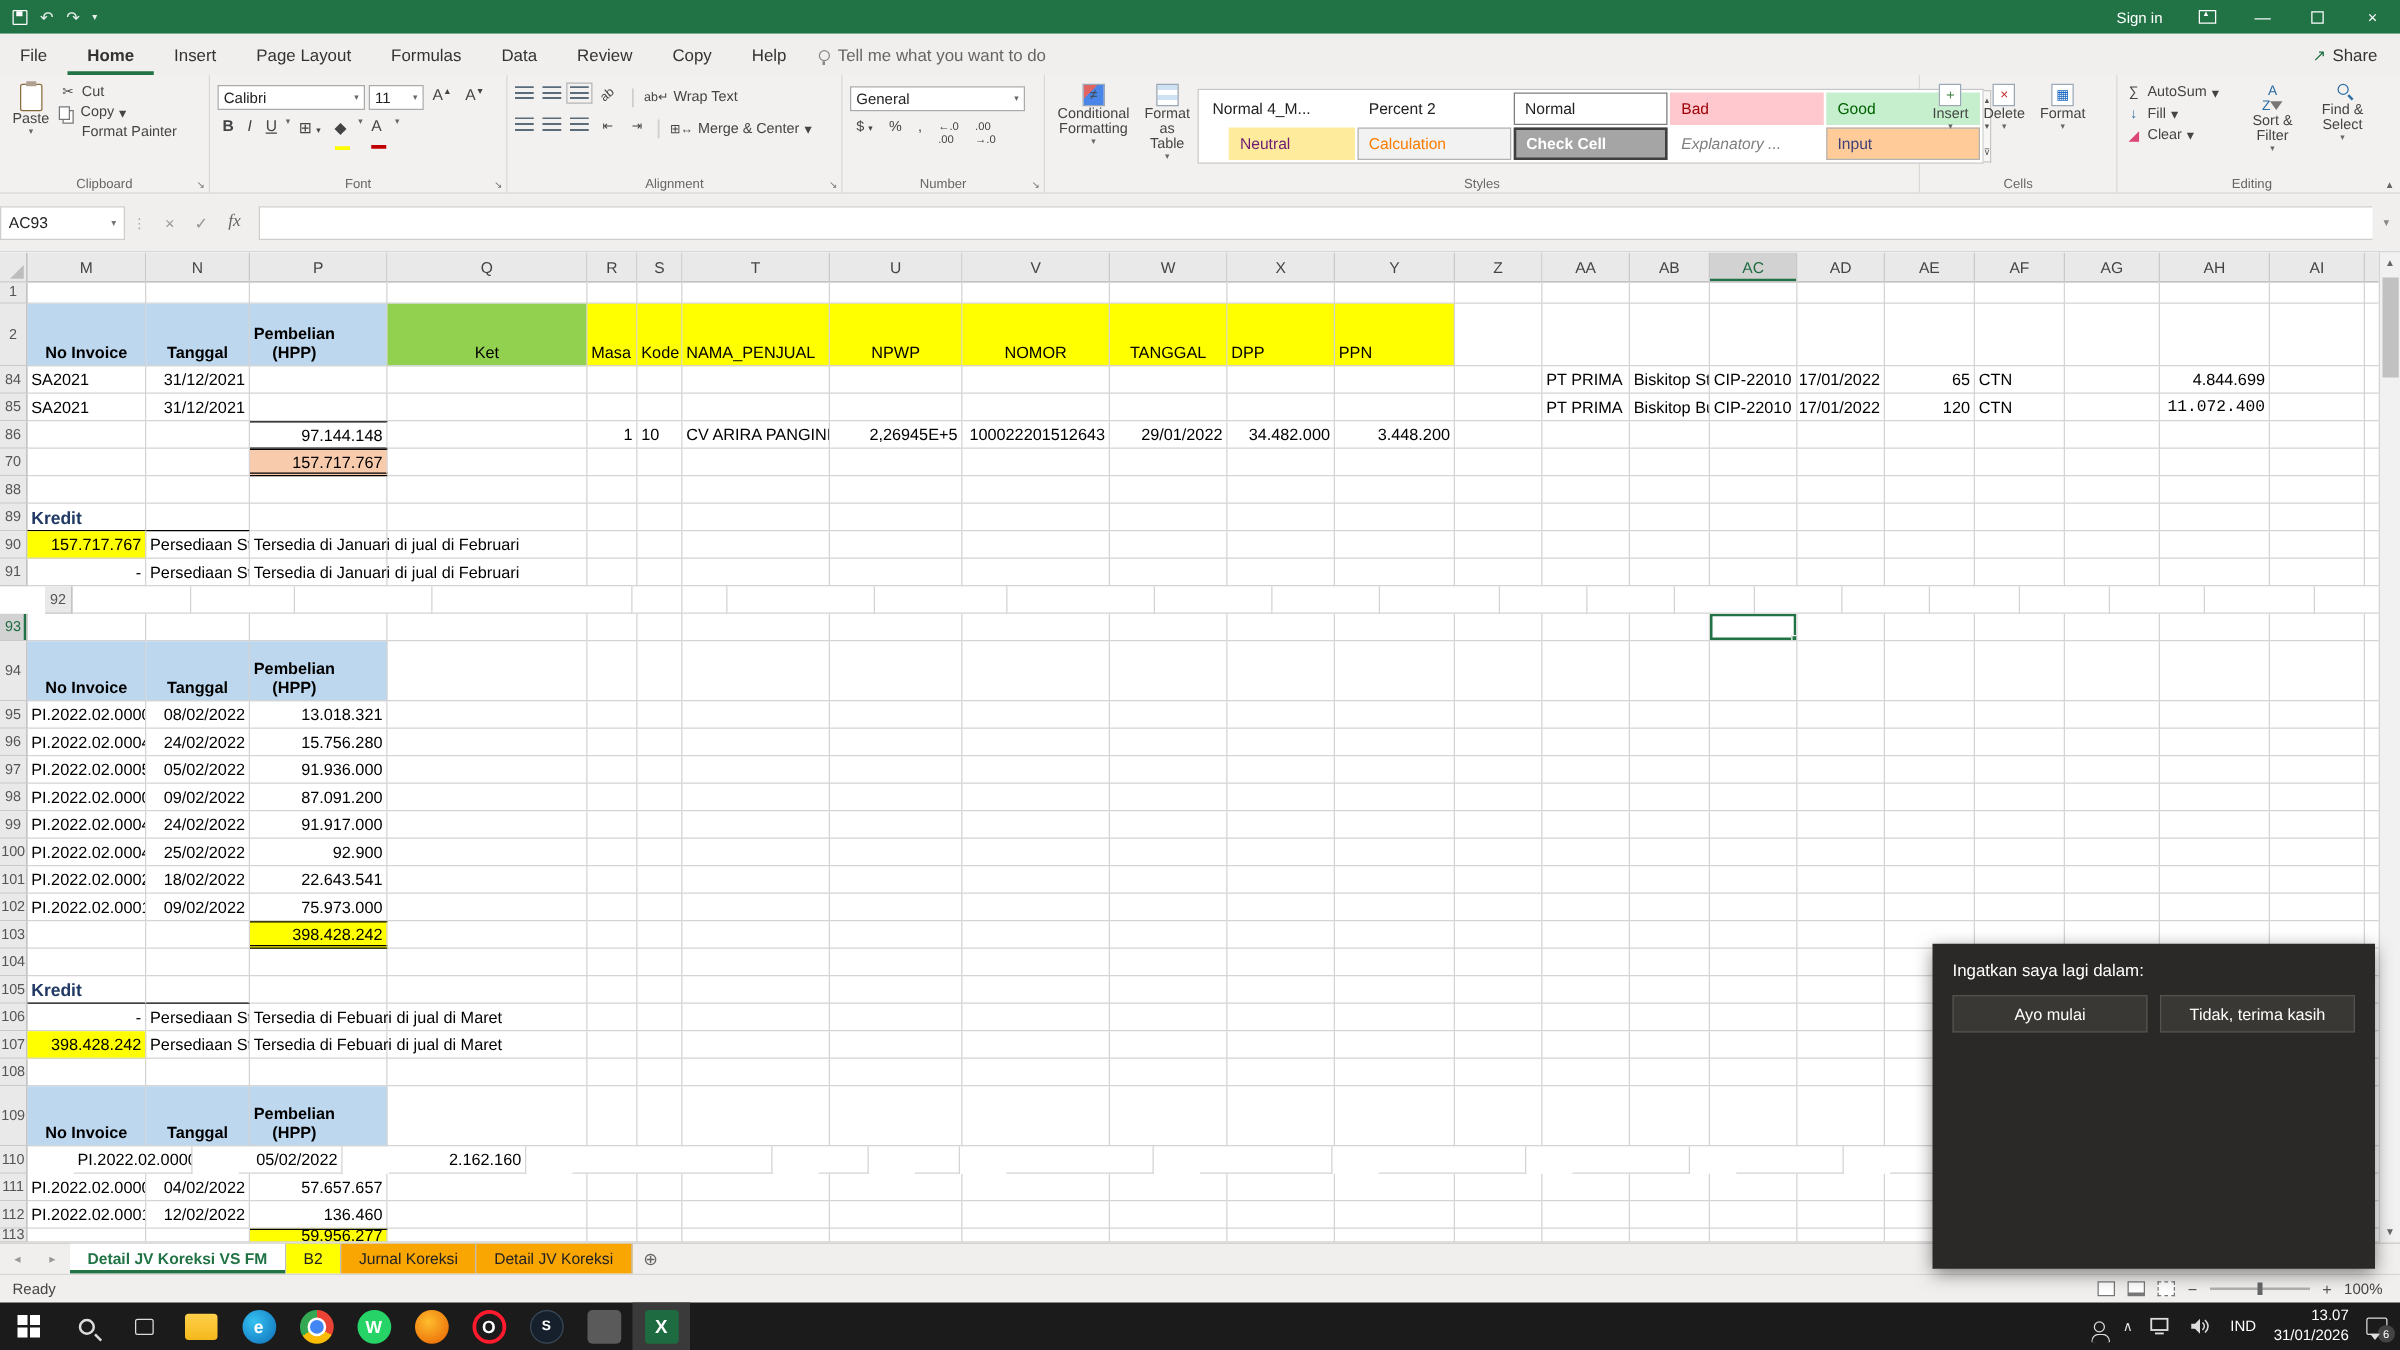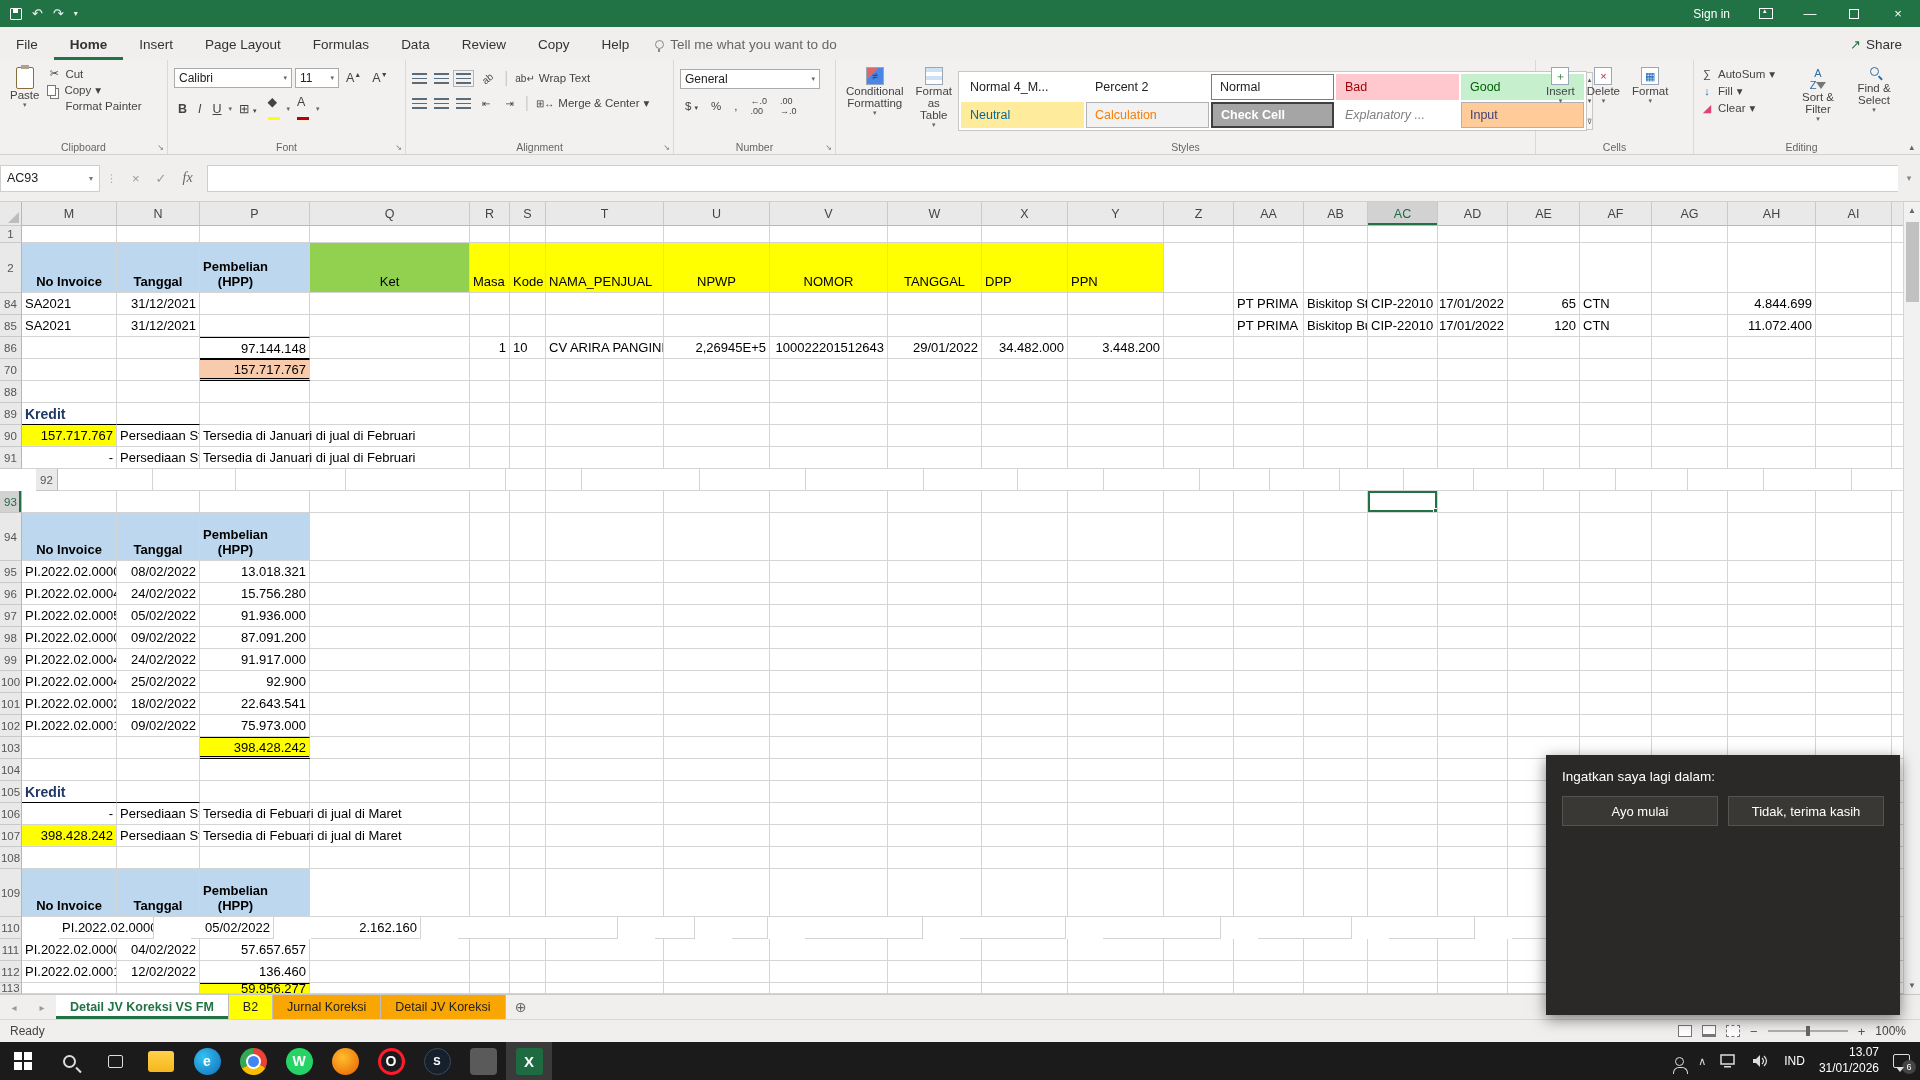--- a/index.html
+++ b/index.html
@@ -34,37 +34,37 @@
   .rgroup { height:100%; border-right:1px solid #DCD9D5; position:relative; padding:4px 4px 16px; display:flex; }
   .glabel { position:absolute; bottom:1px; left:0; right:0; text-align:center; font-size:10.5px; color:#666; }
   .launcher { position:absolute; bottom:2px; right:3px; font-size:8px; color:#777; }
   .bigbtn { display:flex; flex-direction:column; align-items:center; justify-content:flex-start; padding:3px 6px; font-size:11.5px; color:#444; text-align:center; }
   .bigbtn .dd { font-size:7px; color:#666; }
   .smallcol { display:flex; flex-direction:column; justify-content:flex-start; gap:3px; padding:3px 2px; }
   .sbtn { display:flex; align-items:center; gap:4px; font-size:11.5px; color:#444; white-space:nowrap; }
   .si { width:14px; text-align:center; font-size:11px; }
   .combo { background:#fff; border:1px solid #ABABAB; height:20px; display:flex; align-items:center; padding:0 4px; font-size:12px; color:#222; }
   .combo .dd { margin-left:auto; font-size:7px; color:#666; }
-  .fontrow { display:flex; gap:3px; align-items:center; }
+  .fontrow { display:flex; gap:3px; }
   .fmtbtn { font-size:12.5px; color:#444; padding:1px 4px; }
   .colorbar { display:inline-block; width:12px; height:3px; margin-top:-2px; }
   .icon-paste { width:18px; height:22px; border:1.5px solid #8a6d3b; border-radius:2px; position:relative; background:#fff; }
   .icon-paste::before { content:""; position:absolute; top:-3px; left:4px; width:8px; height:4px; background:#b0a090; }
   .copyic { width:9px; height:11px; border:1px solid #777; background:#fff; box-shadow:3px 3px 0 -1px #fff, 3px 3px 0 0 #777; margin-right:4px; }
   .brushic { width:12px; height:4px; background:#c9a227; transform:rotate(-35deg); border-radius:1px; }
   .grid-ic { width:18px; height:18px; background:linear-gradient(#fff,#fff), #fff; border:1px solid #9aa7b4; position:relative; font-size:11px; line-height:16px; text-align:center; }
   .alg { width:15px; height:11px; display:inline-block; background:repeating-linear-gradient(to bottom,#5a6b7a 0 1.5px,transparent 1.5px 4.5px); }
   .num-ic { font-size:11.5px; color:#444; padding:0 5px; }
   .chipwrap { border:1px solid #C6C6C6; background:#fff; display:grid; grid-template-columns:repeat(5,123px); grid-auto-rows:26px; gap:2px 2px; padding:2px; align-self:center; }
   .chip { font-size:12.5px; display:flex; align-items:center; padding:0 8px; border:1px solid transparent; white-space:nowrap; overflow:hidden; }
   .chip.plain { color:#222; }
   .chip.normal { border:1px solid #7c7c7c; box-shadow:0 0 0 1px #fff inset; color:#222; }
   .chip.bad { background:#FFC7CE; color:#9C0006; }
   .chip.good { background:#C6EFCE; color:#006100; }
-  .chip.neutral { background:#FFEB9C; color:#0369a1; }
+  .chip.neutral { background:#FFEB9C; color:#701a75;margin-left:22px; }
   .chip.calc { background:#F2F2F2; color:#FA7D00; border:1px solid #B2B2B2; }
   .chip.check { background:#A5A5A5; color:#fff; font-weight:700; border:2px solid #3F3F3F; }
   .chip.expl { color:#7F7F7F; font-style:italic; }
   .chip.input { background:#FFCC99; color:#3F3F76; border:1px solid #B2B2B2; }
   .galscroll { width:16px; display:flex; flex-direction:column; justify-content:space-between; align-items:center; border:1px solid #C6C6C6; border-left:none; background:#F7F6F5; align-self:center; height:58px; font-size:7px; color:#555; padding:3px 0; }
   .mag { width:9px; height:9px; border:1.5px solid #2d6da4; border-radius:50%; position:relative; display:inline-block; }
   .mag::after { content:""; position:absolute; width:5px; height:1.5px; background:#2d6da4; transform:rotate(45deg); left:7px; top:9px; }
   .funnel { width:0; height:0; border-left:5px solid transparent; border-right:5px solid transparent; border-top:7px solid #777; display:inline-block; }
   #ribbon-collapse { position:absolute; right:6px; bottom:2px; font-size:9px; color:#666; }
 
@@ -540,21 +540,21 @@
       <div class="cell" style="width: 86px; height: 22px;"></div>
       <div class="cell" style="width: 96px; height: 22px;"></div>
       <div class="cell" style="width: 70px; height: 22px;"></div>
       <div class="cell" style="width: 70px; height: 22px;">PT PRIMA</div>
       <div class="cell" style="width: 64px; height: 22px;">Biskitop Bu</div>
       <div class="cell" style="width: 70px; height: 22px;">CIP-22010</div>
       <div class="cell r" style="width: 70px; height: 22px;">17/01/2022</div>
       <div class="cell r" style="width: 72px; height: 22px;">120</div>
       <div class="cell" style="width: 72px; height: 22px;">CTN</div>
       <div class="cell" style="width: 76px; height: 22px;"></div>
-      <div class="cell r" style="width: 88px; height: 22px;">11.072.400</div>
+      <div class="cell r" style="width: 88px; height: 22px; font-family: Liberation Mono, monospace;">11.072.400</div>
       <div class="cell" style="width: 76px; height: 22px;"></div>
       <div class="cell" style="width: 60px; height: 22px;"></div>
     </div>
     <div class="grow" style="height: 22px;">
       <div class="gut" style="height: 22px;">86</div>
       <div class="cell" style="width: 95px; height: 22px;"></div>
       <div class="cell" style="width: 83px; height: 22px;"></div>
       <div class="cell r bt bb" style="width: 110px; height: 22px;">97.144.148</div>
       <div class="cell" style="width: 160px; height: 22px;"></div>
       <div class="cell r" style="width: 40px; height: 22px;">1</div>

